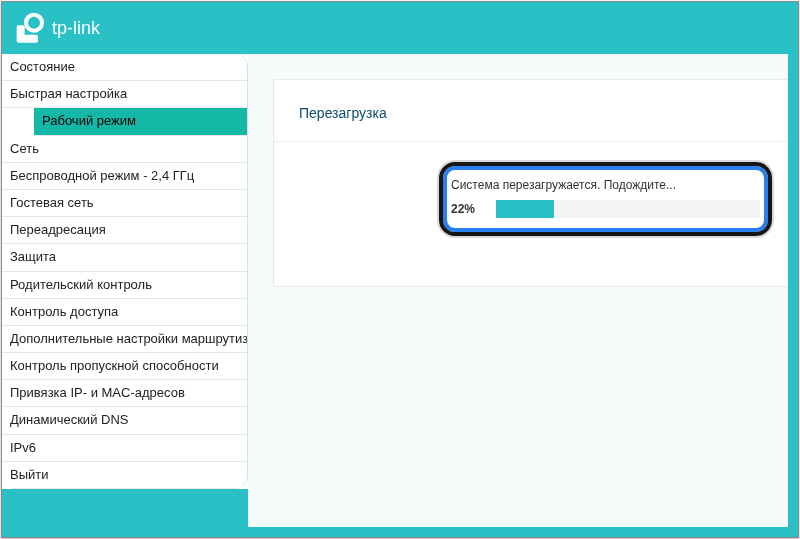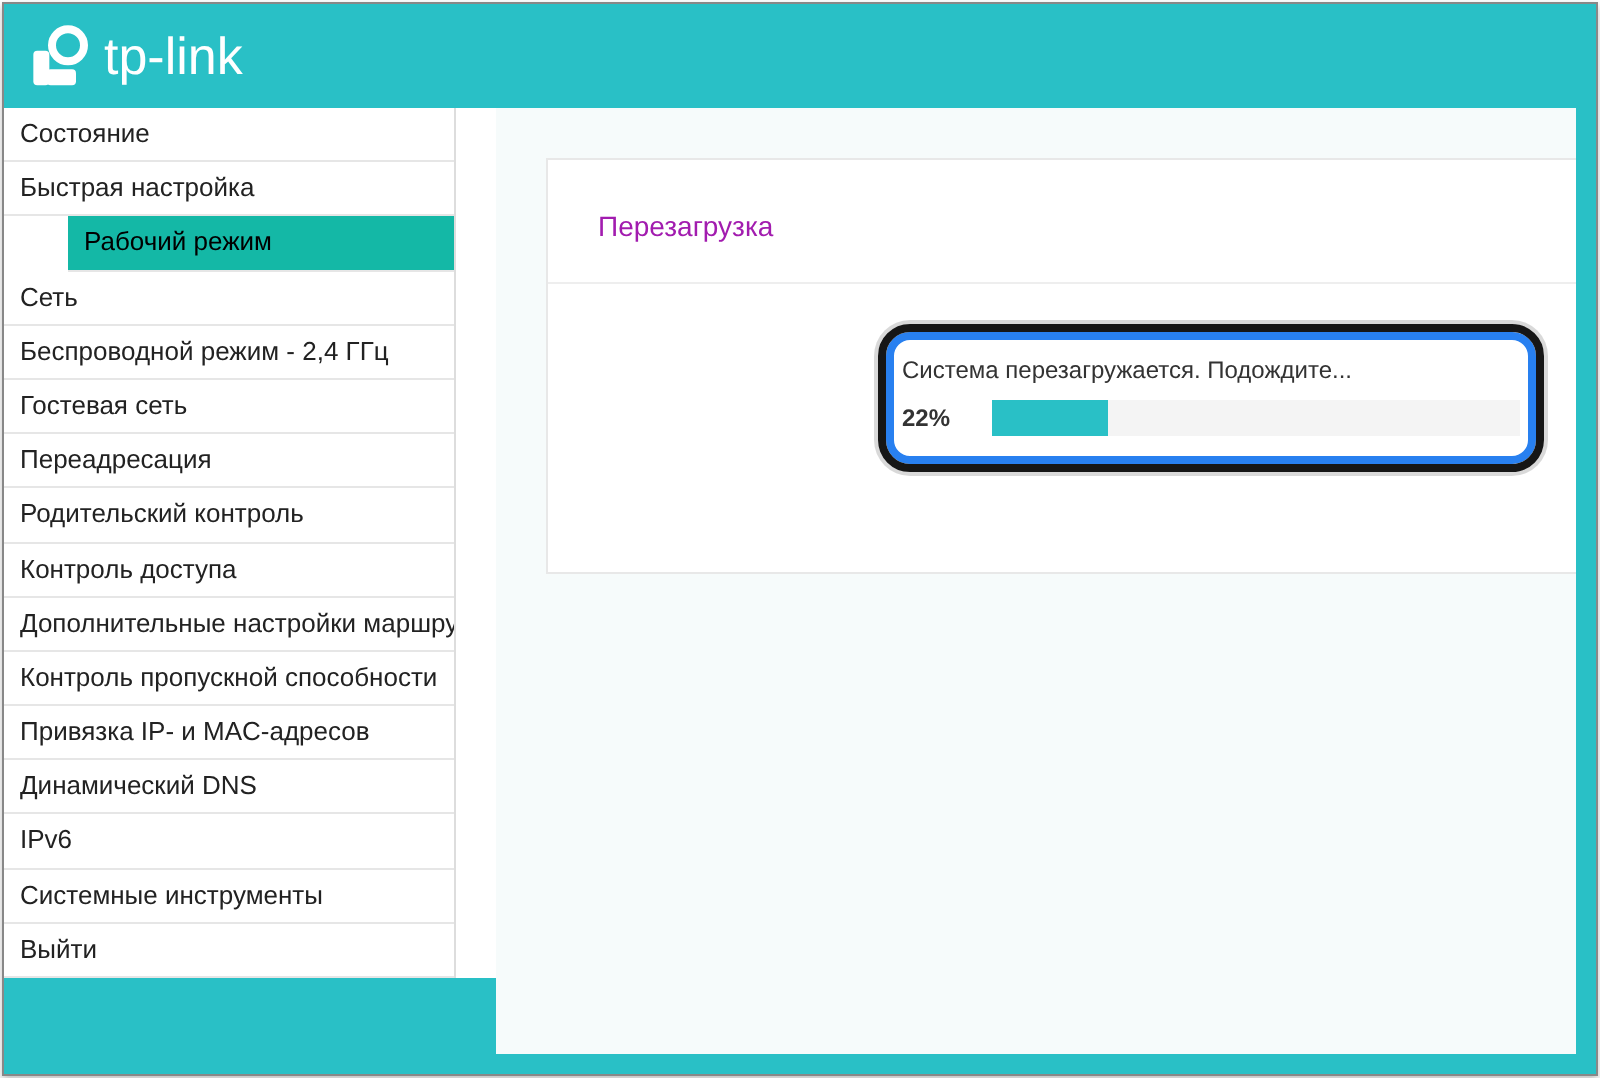--- a/index.html
+++ b/index.html
@@ -32,34 +32,35 @@
       display: flex;
       align-items: center;
       color: #fff;
     }
     .logo-icon {
       width: 32px;
       height: 32px;
       margin-right: 6px;
     }
     .logo-text {
-      font-size: 26px;
+      font-size: 18px;
       font-weight: 300;
       letter-spacing: 0px;
       color: #fff;
     }
     .body-area {
       display: flex;
       height: calc(100% - 52px);
     }
     .sidebar {
-      width: 226px;
+      width: 246px;
       background: #fff;
       border-right: 1px solid #ddd;
       overflow: hidden;
+      border-radius: 13px;
     }
     .sidebar-item {
       display: block;
       padding: 4px 8px;
       font-size: 13px;
       color: #222;
       border-bottom: 1px solid #e6e6e6;
       cursor: pointer;
       white-space: nowrap;
       line-height: 1.4;
@@ -76,21 +77,21 @@
       position: relative;
     }
     .main-inner {
       background: #fff;
       border: 1px solid #e8e8e8;
       min-height: 76px;
       padding: 25px 0 25px 0;
       position: relative;
     }
     .page-title {
-      color: #a21caf;
+      color: #0c4a6e;
       font-size: 14px;
       padding: 0 25px 20px 25px;
       font-weight: normal;
     }
     .progress-panel {
       border-top: 1px solid #eee;
       position: relative;
       padding: 20px 25px 25px 25px;
     }
     .callout {
@@ -177,28 +178,28 @@
   <div class="body-area">
     <div class="sidebar-wrap">
       <div class="sidebar">
         <div class="sidebar-item"><span>Состояние</span></div>
         <div class="sidebar-item"><span>Быстрая настройка</span></div>
         <div class="sidebar-item active"><span>Рабочий режим</span></div>
         <div class="sidebar-item"><span>Сеть</span></div>
         <div class="sidebar-item"><span>Беспроводной режим - 2,4 ГГц</span></div>
         <div class="sidebar-item"><span>Гостевая сеть</span></div>
         <div class="sidebar-item"><span>Переадресация</span></div>
+        <div class="sidebar-item"><span>Защита</span></div>
         <div class="sidebar-item"><span>Родительский контроль</span></div>
         <div class="sidebar-item"><span>Контроль доступа</span></div>
         <div class="sidebar-item"><span>Дополнительные настройки маршрутизации</span></div>
         <div class="sidebar-item"><span>Контроль пропускной способности</span></div>
         <div class="sidebar-item"><span>Привязка IP- и MAC-адресов</span></div>
         <div class="sidebar-item"><span>Динамический DNS</span></div>
         <div class="sidebar-item"><span>IPv6</span></div>
-        <div class="sidebar-item"><span>Системные инструменты</span></div>
         <div class="sidebar-item"><span>Выйти</span></div>
       </div>
       <div class="teal-under-sidebar"></div>
     </div>
 
     <div class="main">
       <div class="main-inner">
         <div class="page-title">Перезагрузка</div>
         <div class="progress-panel">
           <div class="callout">

